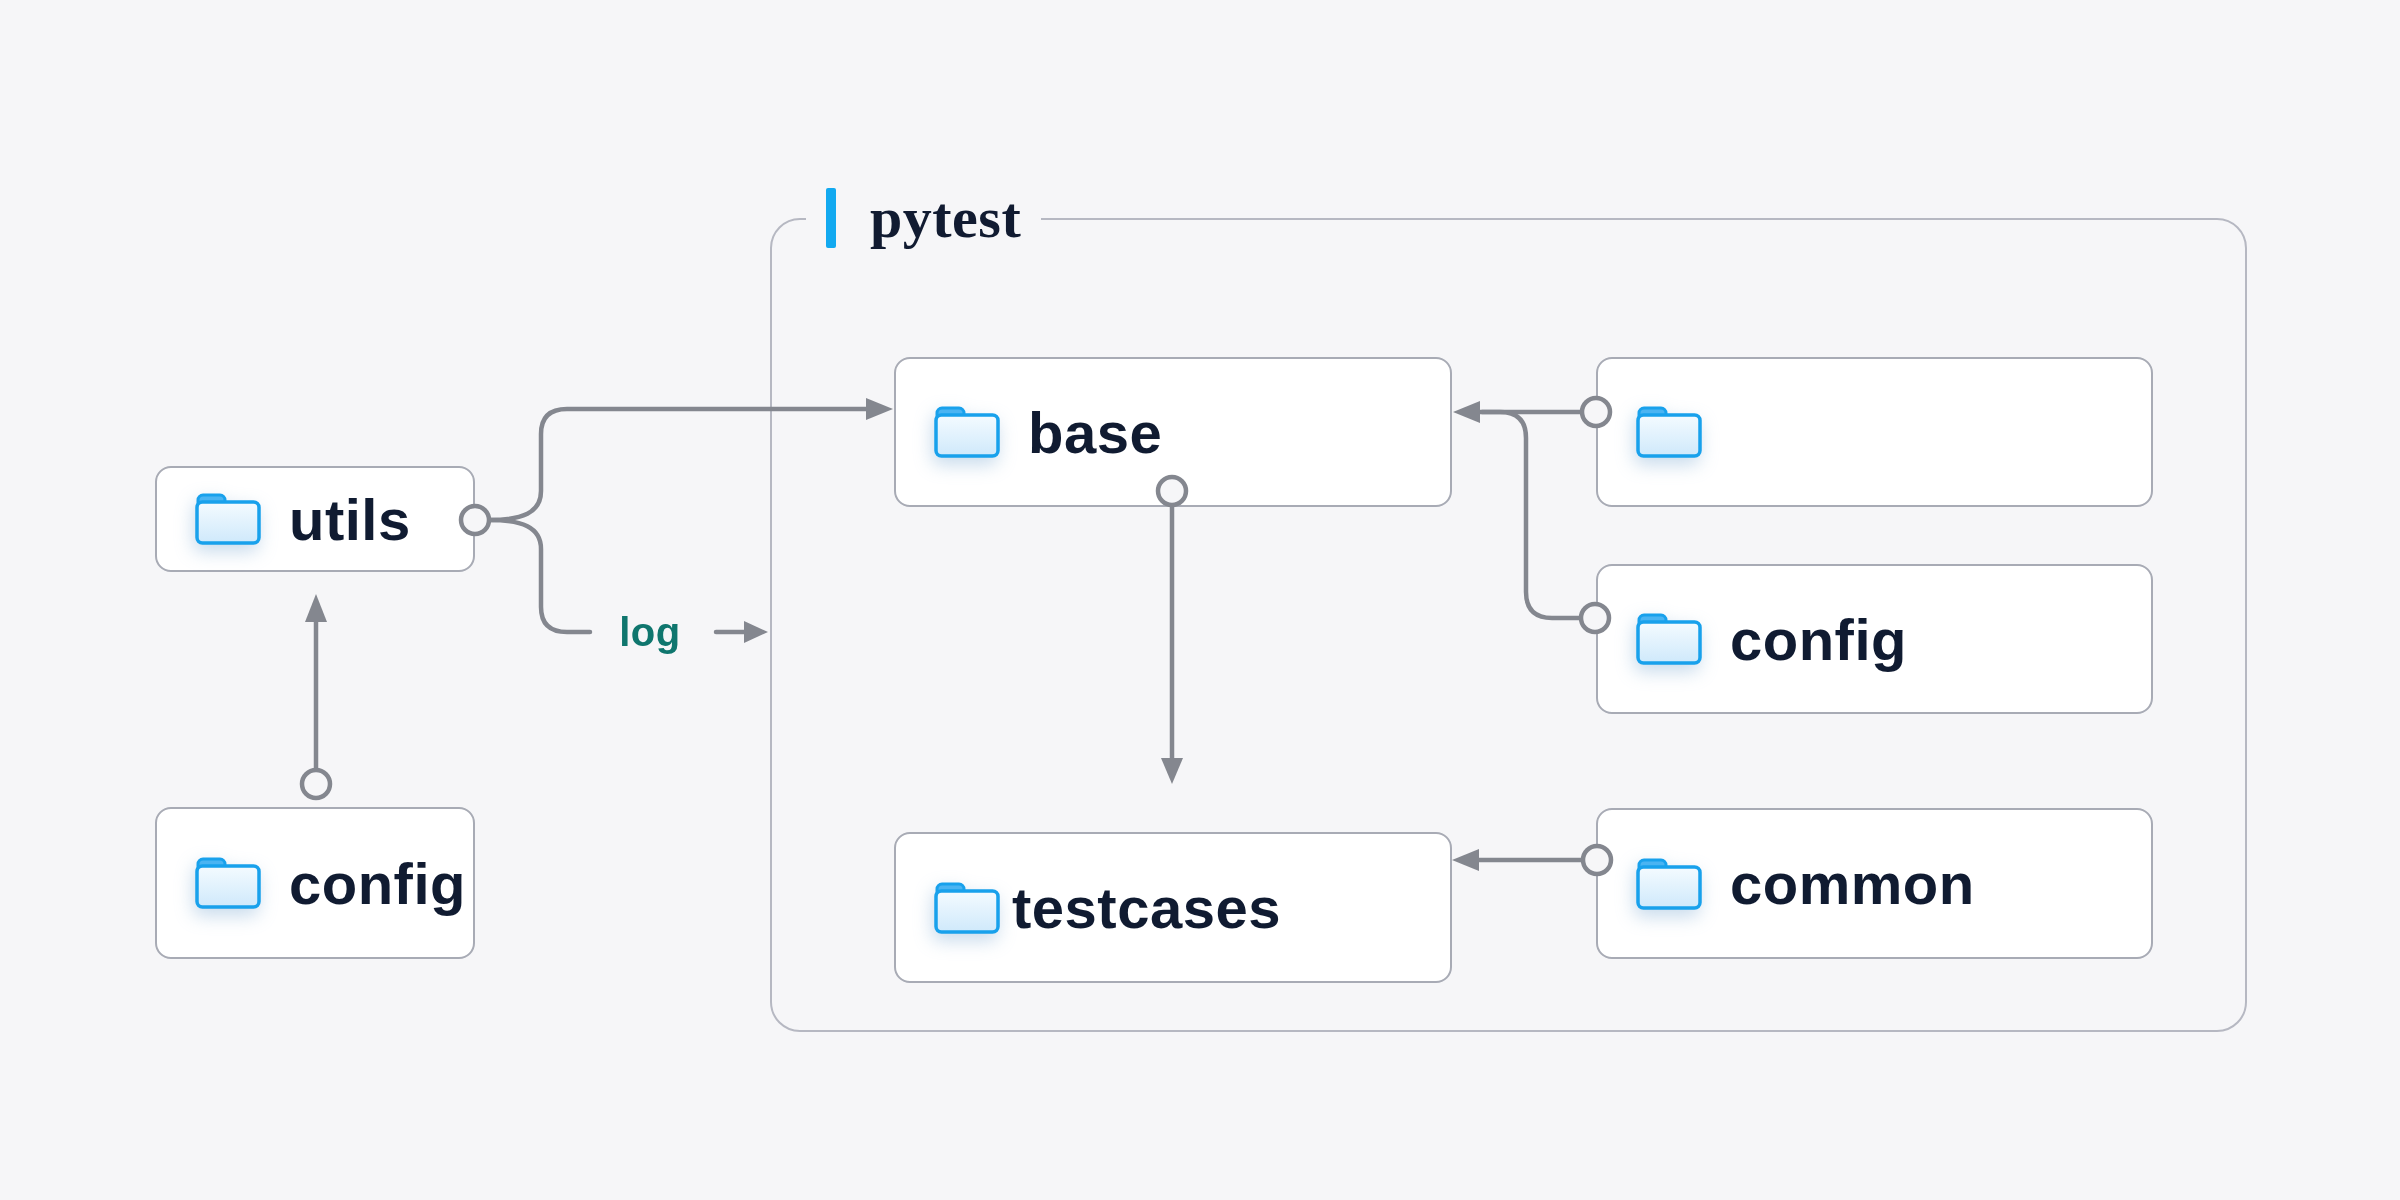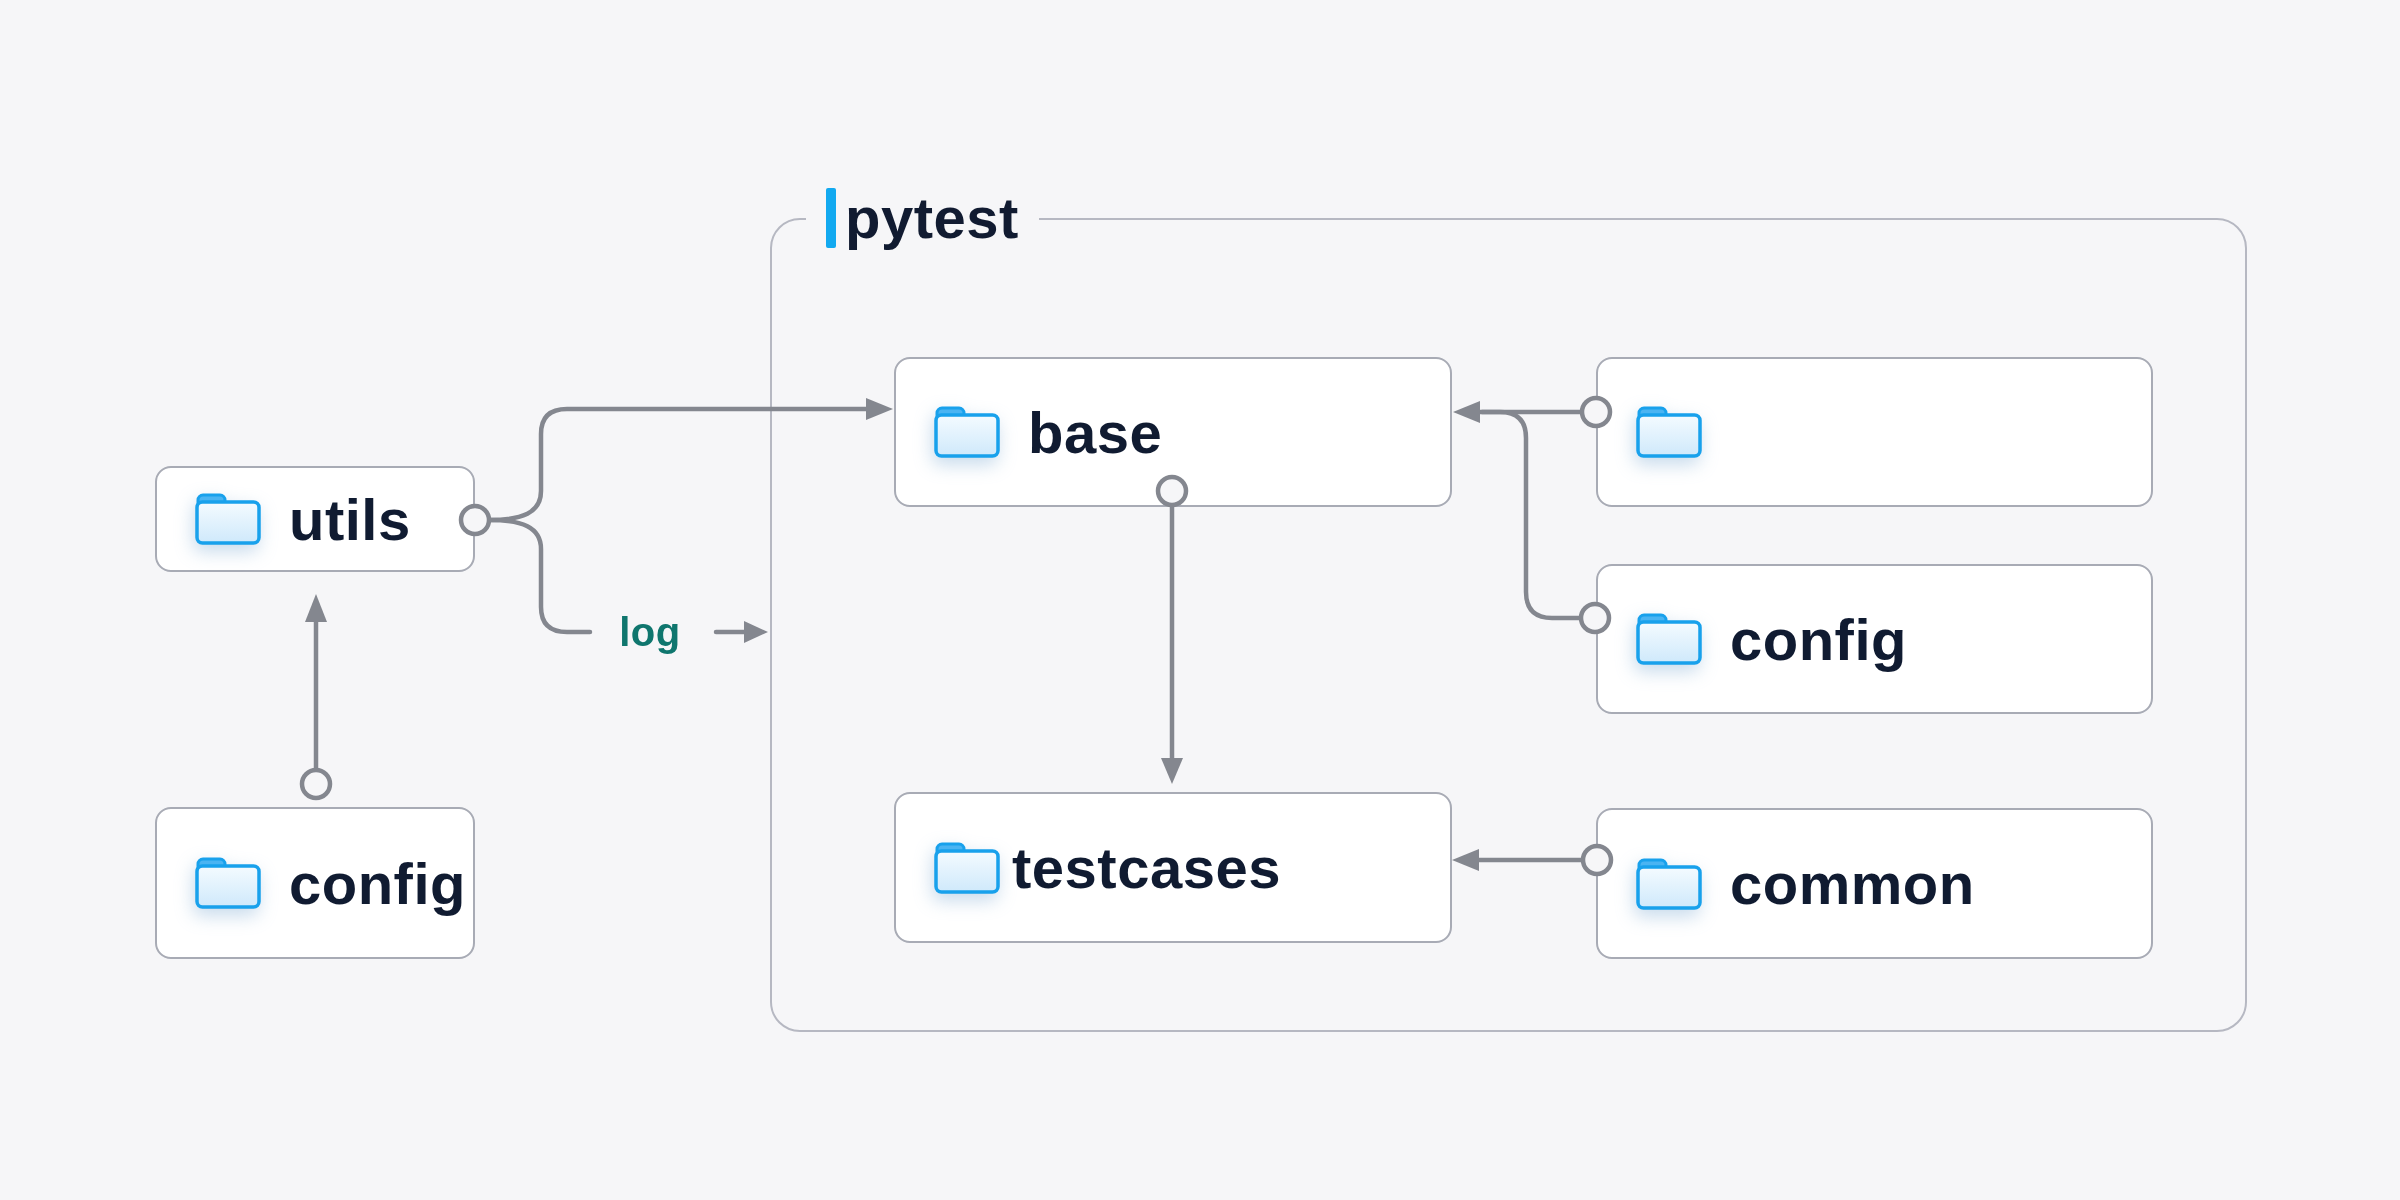--- a/index.html
+++ b/index.html
@@ -25,24 +25,25 @@
     border-radius: 30px;
     background: transparent;
     z-index: 0;
   }
   .group-label {
     position: absolute;
     left: 806px; top: 186px;
     height: 64px;
     display: flex;
     align-items: center;
-    gap: 9px;
+    gap: 34px;
     padding: 0 20px;
     background: #f6f6f8;
     z-index: 2;
+    font-family: Liberation Serif, serif;
   }
   .group-label .accent-bar {
     width: 10px; height: 60px;
     background: #12a9f0;
     border-radius: 2px;
   }
   .group-label .group-title {
     font-size: 58px;
     font-weight: 700;
     color: #111b31;
@@ -72,21 +73,21 @@
     white-space: nowrap;
   }
   .node .icon {
     flex: 0 0 auto;
     filter: drop-shadow(-2px 7px 9px rgba(110, 160, 205, 0.38));
   }
 
   #node-utils     { left: 155px; top: 442px; width: 320px; height: 106px; }
   #node-config    { left: 155px; top: 783px; width: 320px; height: 152px; }
   #node-base      { left: 894px; top: 333px; width: 558px; height: 150px; }
-  #node-testcases { left: 894px; top: 768px; width: 558px; height: 151px; gap: 12px; }
+  #node-testcases { left: 894px; top: 808px; width: 558px; height: 151px; gap: 12px; }
   #node-pymilvus  { left: 1596px; top: 333px; width: 557px; height: 150px; }
   #node-check     { left: 1596px; top: 540px; width: 557px; height: 150px; }
   #node-common    { left: 1596px; top: 784px; width: 557px; height: 151px; }
 
   
   svg.edges {
     position: absolute;
     left: 0; top: 0;
     width: 2400px; height: 1200px;
     z-index: 3;

